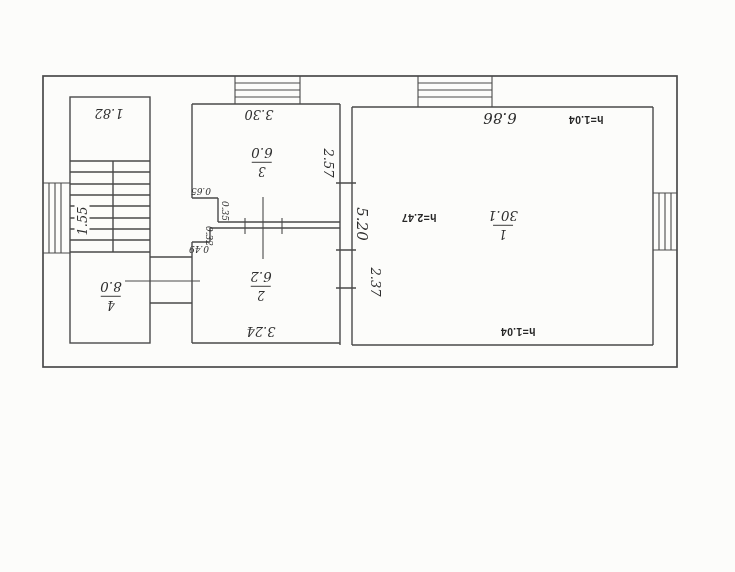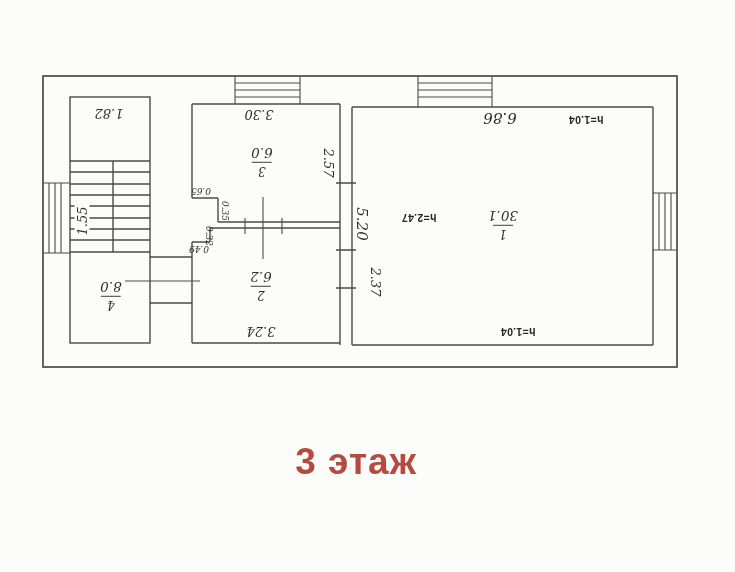--- a/index.html
+++ b/index.html
@@ -104,14 +104,13 @@
   </div>
   <div class="room-label" style="left:262px;top:161px">
     <span class="num">3</span>
     <span class="area">6.0</span>
   </div>
   <div class="room-label" style="left:111px;top:295px">
     <span class="num">4</span>
     <span class="area">8.0</span>
   </div>
 
-  <div class="floor-title">3 этаж</div>
 </div>
 
 </body></html>

